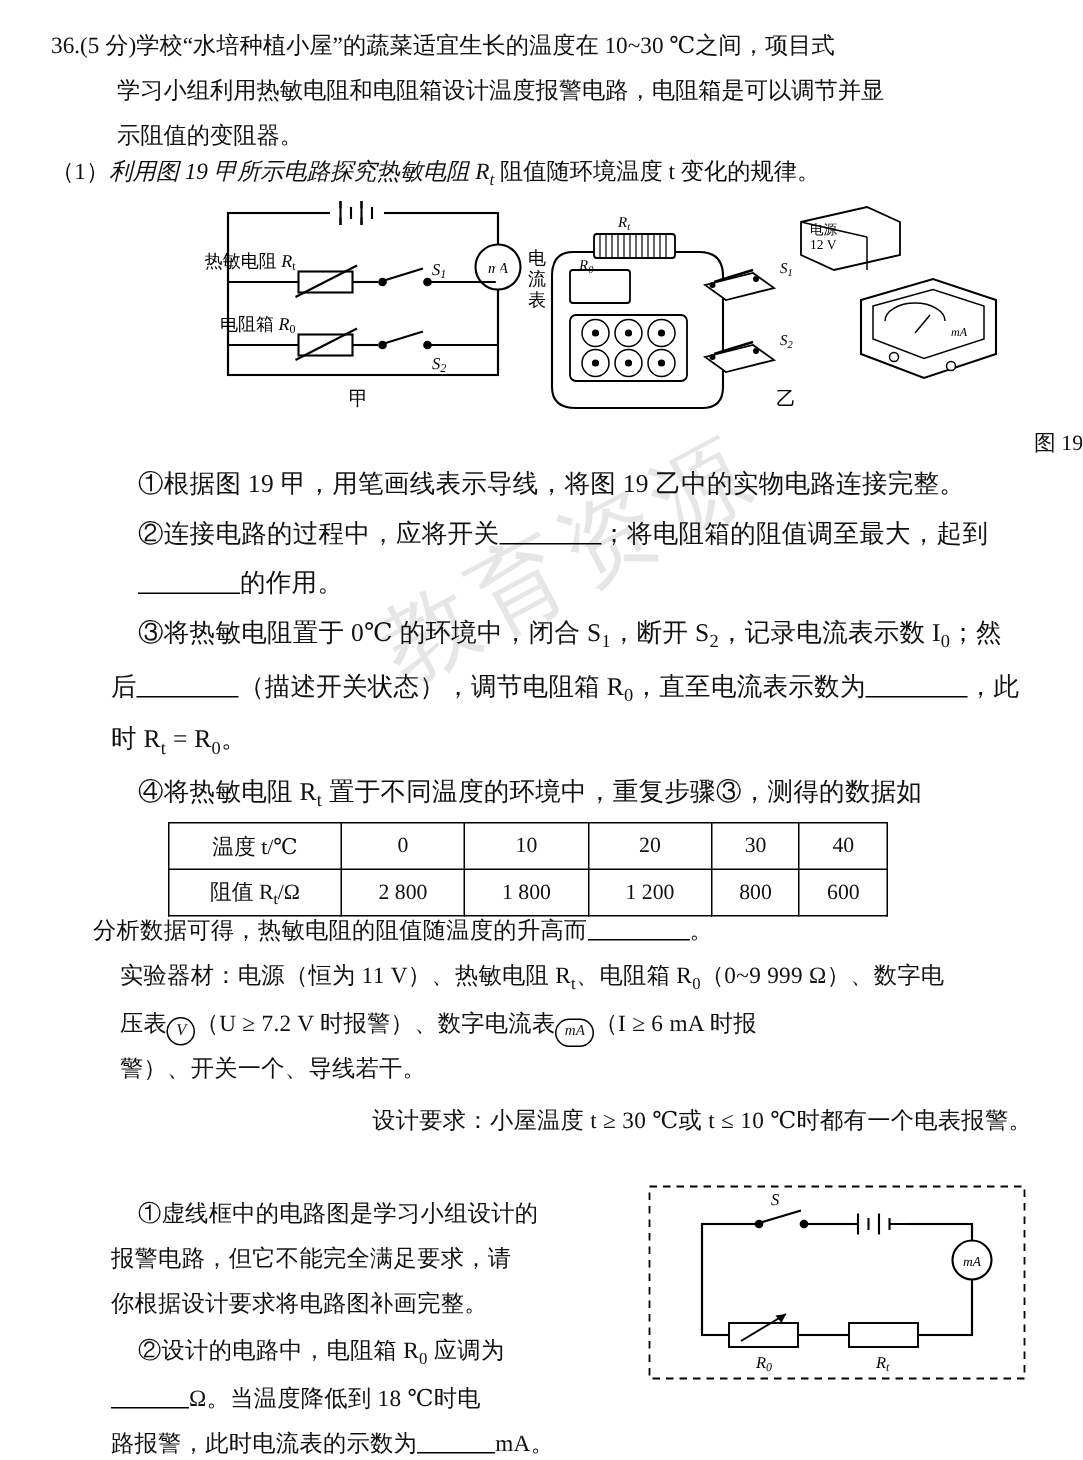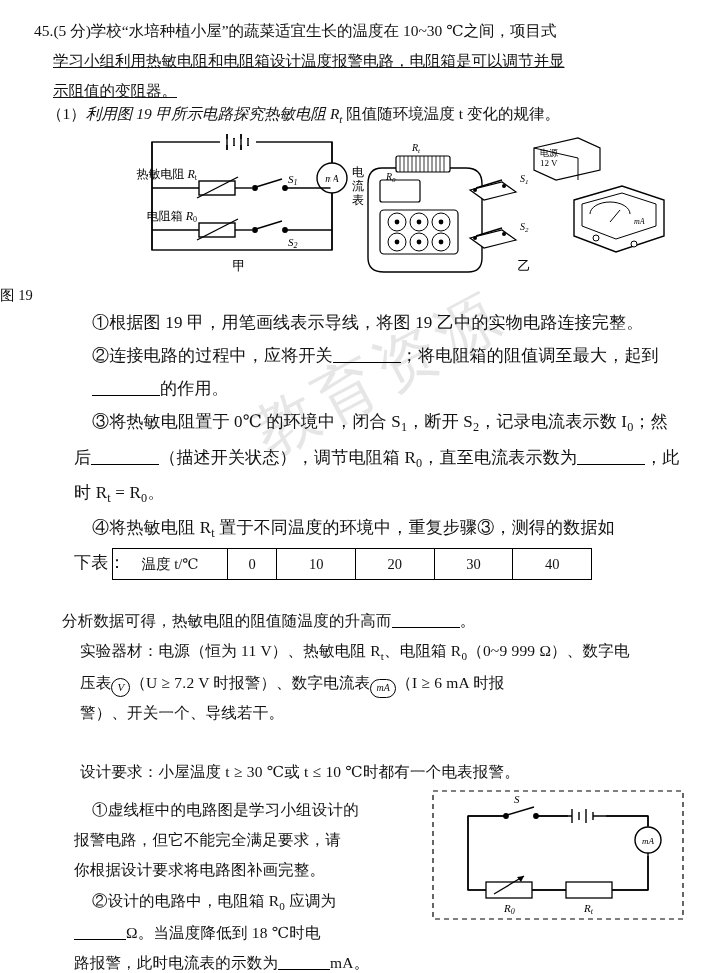--- a/index.html
+++ b/index.html
@@ -36,36 +36,36 @@
   .blank.lg { min-width: 68px; }
   sub { font-size: 0.72em; }
   .it { font-style: italic; }
   
   .qhead {
     position: absolute;
     left: 34px; top: 16px; width: 658px;
     font-size: 15.5px;
     line-height: 1.95;
   }
-  .qline2 { margin-left: 19px; text-decoration: underline; }
+  .qline2 { margin-left: 44px; }
   
   .sec1 {
     position: absolute;
-    left: 47px; top: 104px; width: 660px;
+    left: 34px; top: 104px; width: 660px;
     font-size: 15.5px;
   }
   
   .figwrap {
     position: absolute;
     left: 34px; top: 130px; width: 660px; height: 160px;
   }
   .figcaption {
     position: absolute;
     left: 0; top: 286px; width: 722px;
-    text-align: left;
+    text-align: right;
     font-size: 14.5px;
   }
   
   .body1 {
     position: absolute;
     left: 34px; top: 306px; width: 664px;
     font-size: 17px;
   }
   
   .tablewrap {
@@ -133,21 +133,21 @@
 <body>
 
 <div class="page">
 
   <div class="watermark">
     <div>教育资源</div>
   </div>
 
   <div class="qhead">
     <div>
-      <span>45.</span><span>(5 分)</span><span>学校“水培种植小屋”的蔬菜适宜生长的温度在 10~30 ℃之间，项目式</span>
+      <span>36.</span><span>(5 分)</span><span>学校“水培种植小屋”的蔬菜适宜生长的温度在 10~30 ℃之间，项目式</span>
     </div>
     <div class="qline2">学习小组利用热敏电阻和电阻箱设计温度报警电路，电阻箱是可以调节并显</div>
     <div class="qline2">示阻值的变阻器。</div>
   </div>
 
   <div class="sec1">
     <span>（1）</span><span class="it">利用图 19 甲所示电路探究热敏电阻 R</span><sub class="it">t</sub><span> 阻值随环境温度 t 变化的规律。</span>
   </div>
 
   <div class="figwrap">
@@ -314,50 +314,59 @@
     </div>
     <div class="indent3">
       <span>后</span><span class="blank lg"></span><span>（描述开关状态），调节电阻箱 R</span><sub>0</sub><span>，直至电流表示数为</span><span class="blank lg"></span><span>，此</span>
     </div>
     <div class="indent3">
       <span>时 R</span><sub>t</sub><span> = R</span><sub>0</sub><span>。</span>
     </div>
     <div class="indent2">
       <span>④将热敏电阻 R</span><sub>t</sub><span> 置于不同温度的环境中，重复步骤③，测得的数据如</span>
     </div>
-    <div class="indent3">下表：</div>
   </div>
 
   <div class="tablewrap">
     <table class="data">
       <tbody>
           <tr>
         <td class="lab">温度 t/℃</td>
         <td>0</td>
         <td>10</td>
         <td>20</td>
         <td>30</td>
         <td>40</td>
       </tr>
+      <tr>
+        <td class="lab">
+          <span>阻值 R</span><sub>t</sub><span>/Ω</span>
+        </td>
+        <td>2 800</td>
+        <td>1 800</td>
+        <td>1 200</td>
+        <td>800</td>
+        <td>600</td>
+      </tr>
     </tbody>
       </table>
   </div>
 
   <div class="body2 para">
     <div class="indent3">
       <span>分析数据可得，热敏电阻的阻值随温度的升高而</span><span class="blank lg"></span><span>。</span>
     </div>
     <div class="indent2">
       <span>实验器材：电源（恒为 11 V）、热敏电阻 R</span><sub>t</sub><span>、电阻箱 R</span><sub>0</sub><span>（0~9 999 Ω）、数字电</span>
     </div>
     <div class="indent2">
       <span>压表</span><span class="inlinecirc">V</span><span>（U ≥ 7.2 V 时报警）、数字电流表</span><span class="inlinecirc wide">mA</span><span>（I ≥ 6 mA 时报</span>
     </div>
     <div class="indent2">警）、开关一个、导线若干。</div>
-    <div class="indent2" style="margin-top:28px;">设计要求：小屋温度 t ≥ 30 ℃或 t ≤ 10 ℃时都有一个电表报警。</div>
+    <div class="indent2" style="margin-top:4px;text-align:right;">设计要求：小屋温度 t ≥ 30 ℃或 t ≤ 10 ℃时都有一个电表报警。</div>
   </div>
 
   <div class="body3 para">
     <div class="indent2">①虚线框中的电路图是学习小组设计的</div>
     <div class="indent3">报警电路，但它不能完全满足要求，请</div>
     <div class="indent3">你根据设计要求将电路图补画完整。</div>
     <div class="indent2">
       <span>②设计的电路中，电阻箱 R</span><sub>0</sub><span> 应调为</span>
     </div>
     <div class="indent3">

